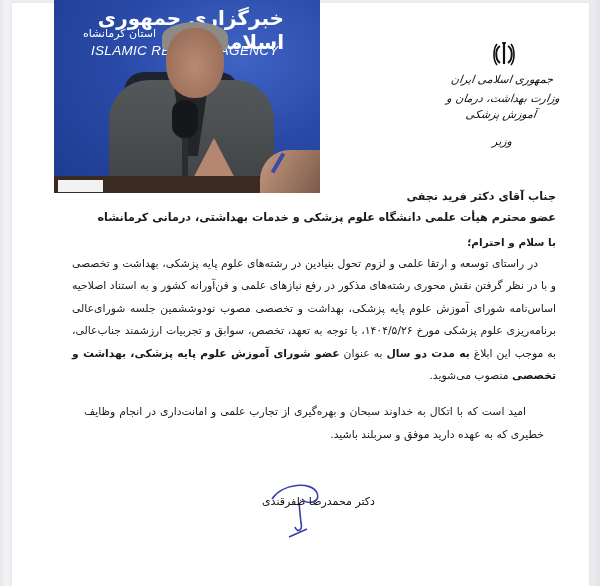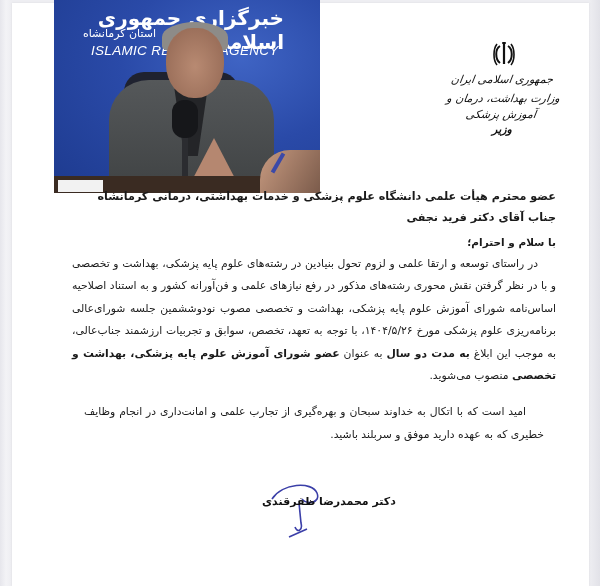--- a/index.html
+++ b/index.html
@@ -85,36 +85,36 @@
   
   .emblem {
     position:absolute; left:480px; top:37px; width:24px; height:28px;
   }
   .ministry {
     position:absolute; left:425px; top:70px; width:130px; direction:rtl; text-align:center;
     font-family:"DejaVu Serif", serif; color:#111;
   }
   .ministry .l1 { font-size:11px; font-style:italic; line-height:14px; transform:skewX(-8deg); }
   .ministry .l2 { font-size:11px; font-style:italic; line-height:16px; margin-top:4px; transform:skewX(-8deg); }
-  .ministry .l3 { font-size:11px; font-weight:bold; font-style:italic; margin-top:0; }
+  .ministry .l3 { font-size:11px; font-weight:normal; font-style:italic; margin-top:12px; }
   
   .rtl { direction:rtl; text-align:right; position:absolute; color:#1a1a1a; }
   .addressee { right:33px; top:183px; font-weight:bold; font-size:11.2px; line-height:21px; width:520px; }
   .greeting { right:33px; top:233px; font-weight:bold; font-size:10.5px; }
   .body-text {
     right:33px; top:250px; width:484px; font-size:10.8px; line-height:22.4px;
     text-align:justify; text-align-last:right; font-family:"DejaVu Sans", sans-serif;margin-left:48px;
   }
   .body-text p { margin:0; }
   .body-text .indent { text-indent:18px; }
   .body-text b { font-weight:bold; }
   .closing { right:33px; top:385px; width:484px; font-size:10.8px; line-height:23px; text-align:justify; text-align-last:right; }
   .closing p { margin:12px; text-indent:18px; }
   .signature {
-    position:absolute; left:250px; top:492px; direction:rtl; font-weight:bold;
+    position:absolute; left:250px; top:492px; direction:rtl; font-weight:normal;
     font-size:11px; color:#111;text-align:right;
   }
   .sig-scrawl { position:absolute; left:255px; top:478px; width:80px; height:60px; }
   .scrollbar-right {
     position:absolute; right:0; top:0; width:11px; height:586px;
     background:linear-gradient(to right,#eeeef2,#e2e2e8);
   }
 </style>
 </head>
 <body>
@@ -151,22 +151,22 @@
     <path d="M10 3 L14 3" stroke="#111" stroke-width="1.5"></path>
   </svg>
 
   <div class="ministry">
     <div class="l1">جمهوری اسلامی ایران</div>
     <div class="l2">وزارت بهداشت، درمان و آموزش پزشکی</div>
     <div class="l3">وزیر</div>
   </div>
 
   <div class="rtl addressee">
+    <div>جناب آقای دکتر فرید نجفی</div>
     <div>عضو محترم هیأت علمی دانشگاه علوم پزشکی و خدمات بهداشتی، درمانی کرمانشاه</div>
-    <div>جناب آقای دکتر فرید نجفی</div>
   </div>
 
   <div class="rtl greeting">با سلام و احترام؛</div>
 
   <div class="rtl body-text">
     <p class="indent"><span>در راستای توسعه و ارتقا علمی و لزوم تحول بنیادین در رشته‌های علوم پایه پزشکی، بهداشت و تخصصی و با در نظر گرفتن نقش محوری رشته‌های مذکور در رفع نیازهای علمی و فن‌آورانه کشور و به استناد اصلاحیه اساس‌نامه شورای آموزش علوم پایه پزشکی، بهداشت و تخصصی مصوب نودوششمین جلسه شورای‌عالی برنامه‌ریزی علوم پزشکی مورخ ۱۴۰۴/۵/۲۶، با توجه به تعهد، تخصص، سوابق و تجربیات ارزشمند جناب‌عالی، به موجب این ابلاغ </span><b>به مدت دو سال</b><span> به عنوان </span><b>عضو شورای آموزش علوم پایه پزشکی، بهداشت و تخصصی</b><span> منصوب می‌شوید.</span></p>
   </div>
 
   <div class="rtl closing">
     <p>امید است که با اتکال به خداوند سبحان و بهره‌گیری از تجارب علمی و امانت‌داری در انجام وظایف خطیری که به عهده دارید موفق و سربلند باشید.</p>

